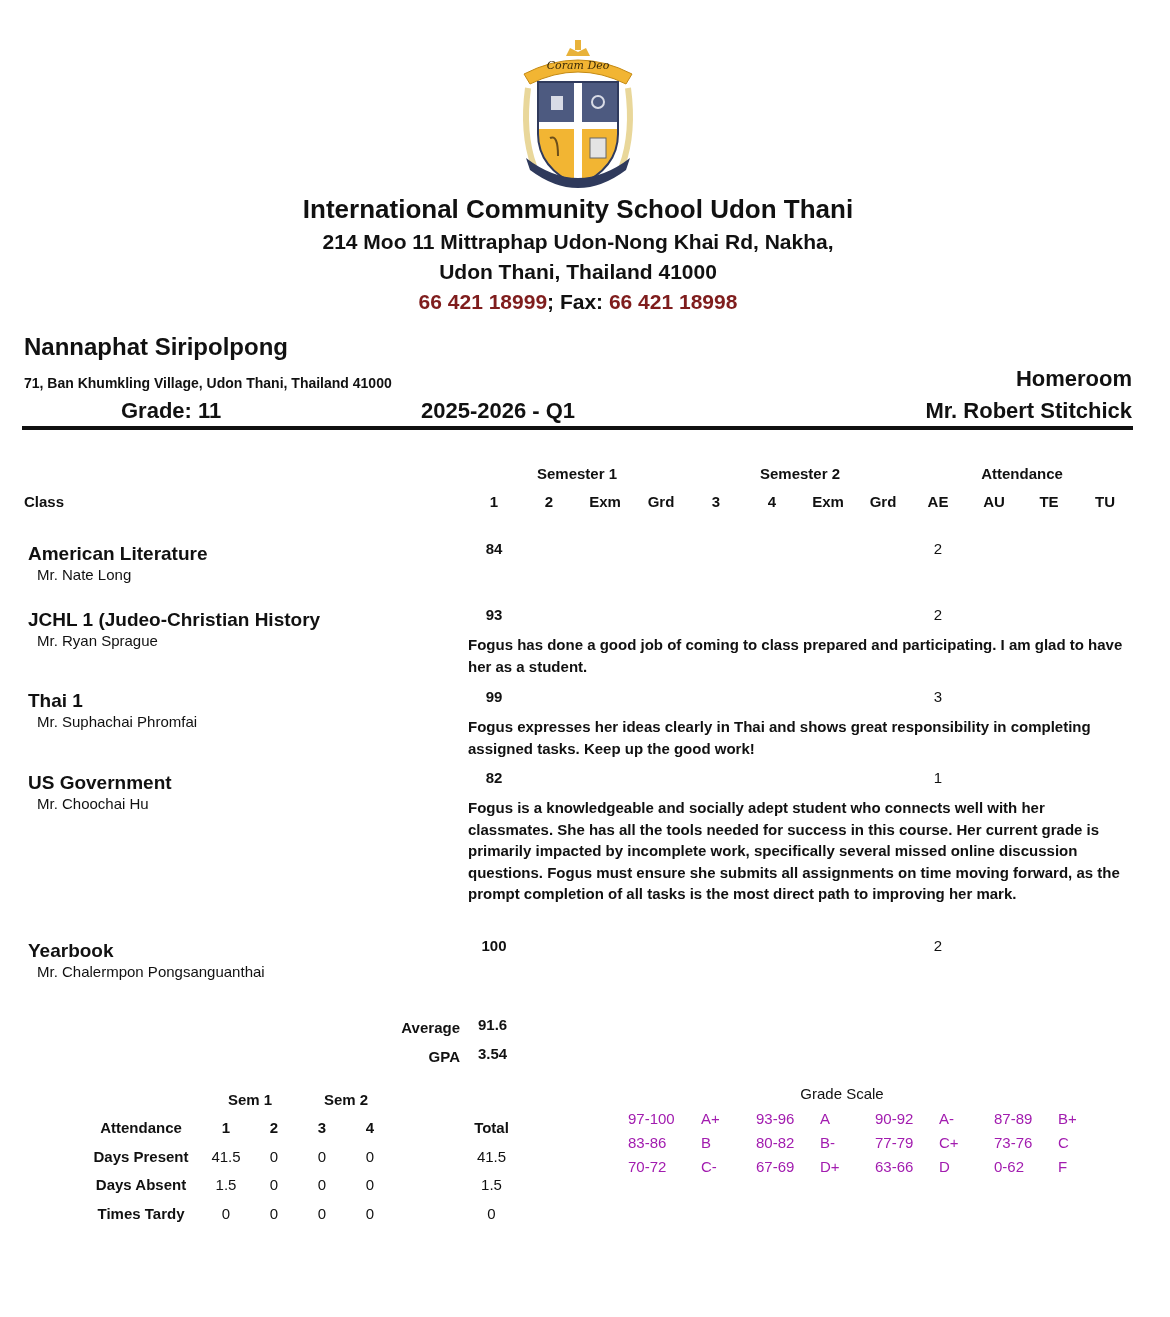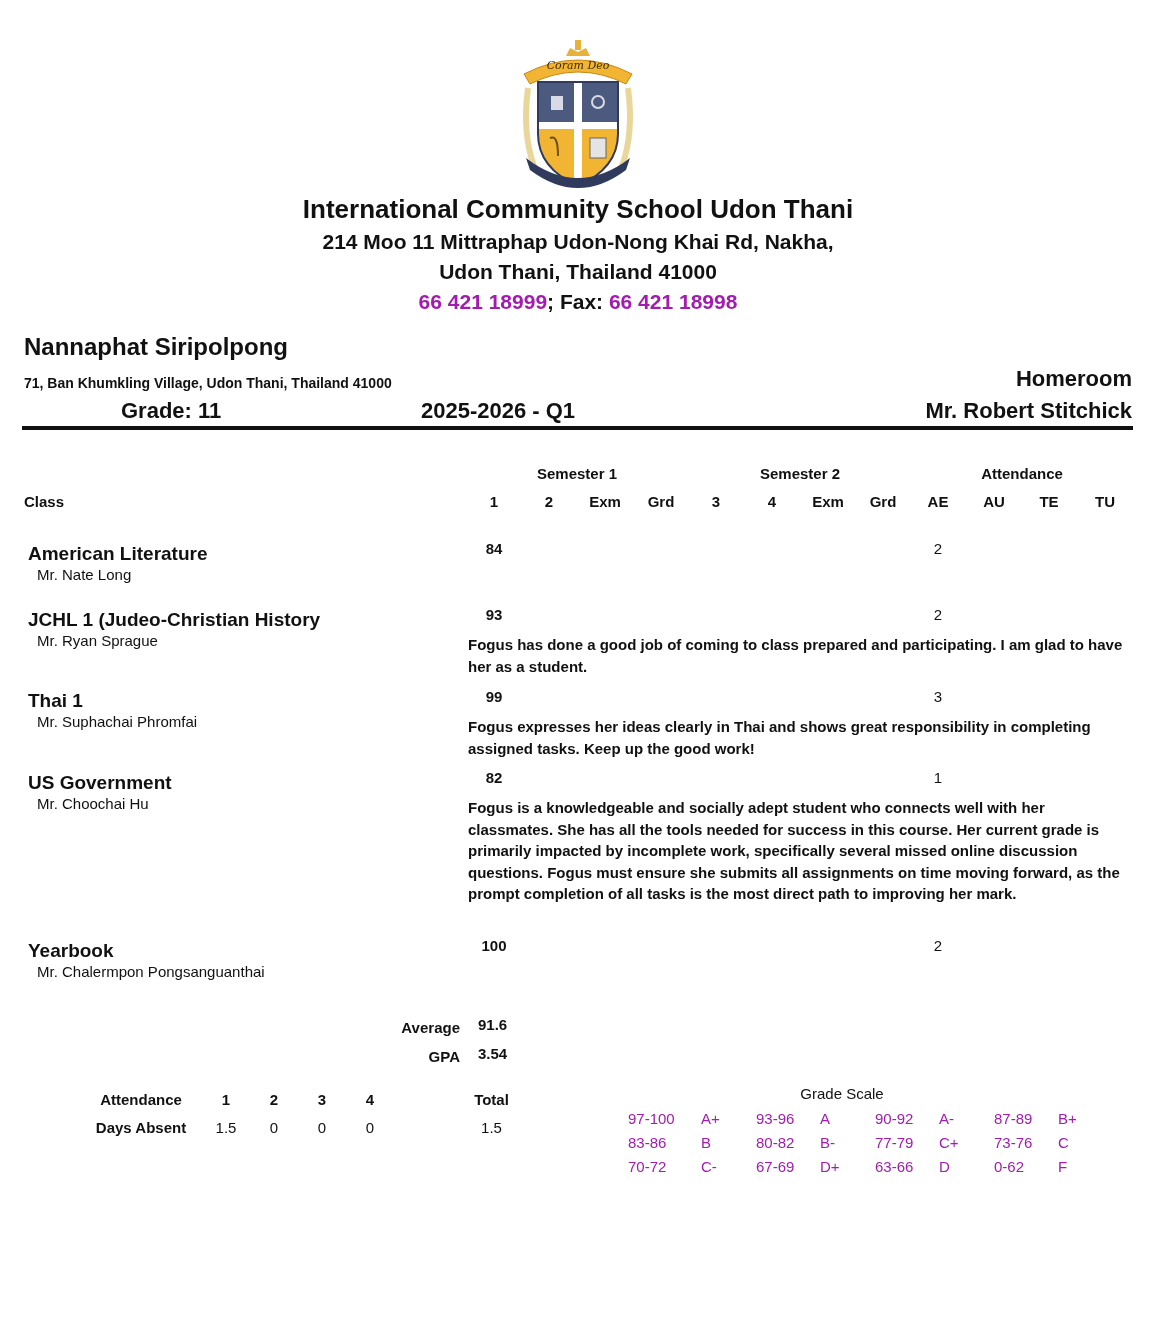--- a/index.html
+++ b/index.html
@@ -4,21 +4,21 @@
 <style>
   html, body { margin: 0; padding: 0; background: #ffffff; }
   body { width: 1170px; height: 1317px; position: relative; font-family: "Liberation Sans", sans-serif; color: #111; overflow: hidden; }
   .abs { position: absolute; }
   .logo { left: 518px; top: 38px; width: 120px; height: 160px; }
   .school-name { left: 0; width: 1156px; top: 194px; text-align: center; font-size: 26px; font-weight: bold; }
   .school-addr { left: 0; width: 1156px; text-align: center; font-size: 21px; font-weight: bold; }
   .addr1 { top: 230px; }
   .addr2 { top: 260px; }
   .phone-line { left: 0; width: 1156px; top: 290px; text-align: center; font-size: 21px; font-weight: bold; }
-  .phone { color: #a21caf; }
+  .phone { color: #7f1d1d; }
   .student-name { left: 24px; top: 333px; font-size: 24px; font-weight: bold; }
   .student-addr { left: 24px; top: 375px; font-size: 14px; font-weight: bold; }
   .grade { left: 121px; top: 398px; font-size: 22px; font-weight: bold; }
   .term { left: 421px; top: 398px; font-size: 22px; font-weight: bold; }
   .homeroom-label { right: 38px; top: 366px; font-size: 22px; font-weight: bold; text-align: right; }
   .homeroom-teacher { right: 38px; top: 398px; font-size: 22px; font-weight: bold; text-align: right; }
   .rule { left: 22px; top: 426px; width: 1111px; height: 4px; background: #111; }
 
   .grp-hdr { top: 465px; font-size: 15px; font-weight: bold; text-align: center; }
   .col-hdr { top: 493px; font-size: 15px; font-weight: bold; text-align: center; width: 50px; }
@@ -135,37 +135,62 @@
 <div class="abs score" style="left:469px;top:937px;">100</div>
 <div class="abs ae" style="left:913px;top:937px;">2</div>
 
 <div class="abs sum-label" style="left:360px;top:1019px;">Average</div>
 <div class="abs sum-val" style="left:478px;top:1016px;">91.6</div>
 <div class="abs sum-label" style="left:360px;top:1048px;">GPA</div>
 <div class="abs sum-val" style="left:478px;top:1045px;">3.54</div>
 
 <table class="abs att-table">
   <tbody>
+      <tr>
+    <td></td>
+    <td colspan="2" class="hd">Sem 1</td>
+    <td colspan="2" class="hd">Sem 2</td>
+    <td class="gap"></td>
+    <td></td>
+  </tr>
   <tr>
     <td class="lbl">Attendance</td>
     <td class="num hd">1</td>
     <td class="num hd">2</td>
     <td class="num hd">3</td>
     <td class="num hd">4</td>
     <td class="gap"></td>
     <td class="tot hd">Total</td>
   </tr>
   <tr>
+    <td class="lbl">Days Present</td>
+    <td class="num">41.5</td>
+    <td class="num">0</td>
+    <td class="num">0</td>
+    <td class="num">0</td>
+    <td class="gap"></td>
+    <td class="tot">41.5</td>
+  </tr>
+  <tr>
     <td class="lbl">Days Absent</td>
     <td class="num">1.5</td>
     <td class="num">0</td>
     <td class="num">0</td>
     <td class="num">0</td>
     <td class="gap"></td>
     <td class="tot">1.5</td>
+  </tr>
+  <tr>
+    <td class="lbl">Times Tardy</td>
+    <td class="num">0</td>
+    <td class="num">0</td>
+    <td class="num">0</td>
+    <td class="num">0</td>
+    <td class="gap"></td>
+    <td class="tot">0</td>
   </tr>
 </tbody>
   </table>
 
 <div class="abs gs-title">Grade Scale</div>
 <div class="abs gs-grid">
   <span>97-100</span>
     <span>A+</span>
   <span>93-96</span>
     <span>A</span>

